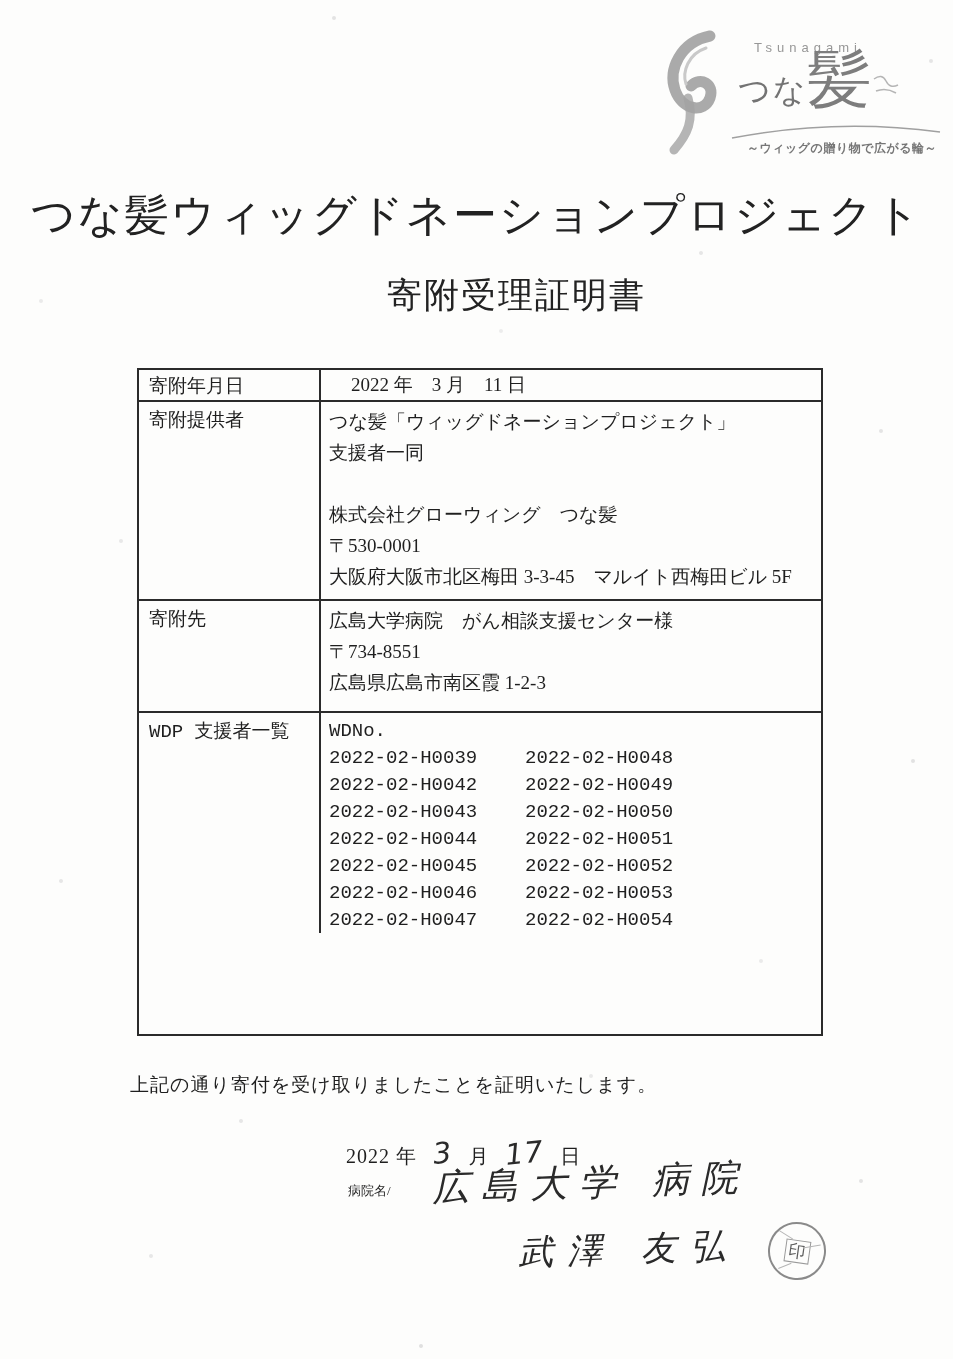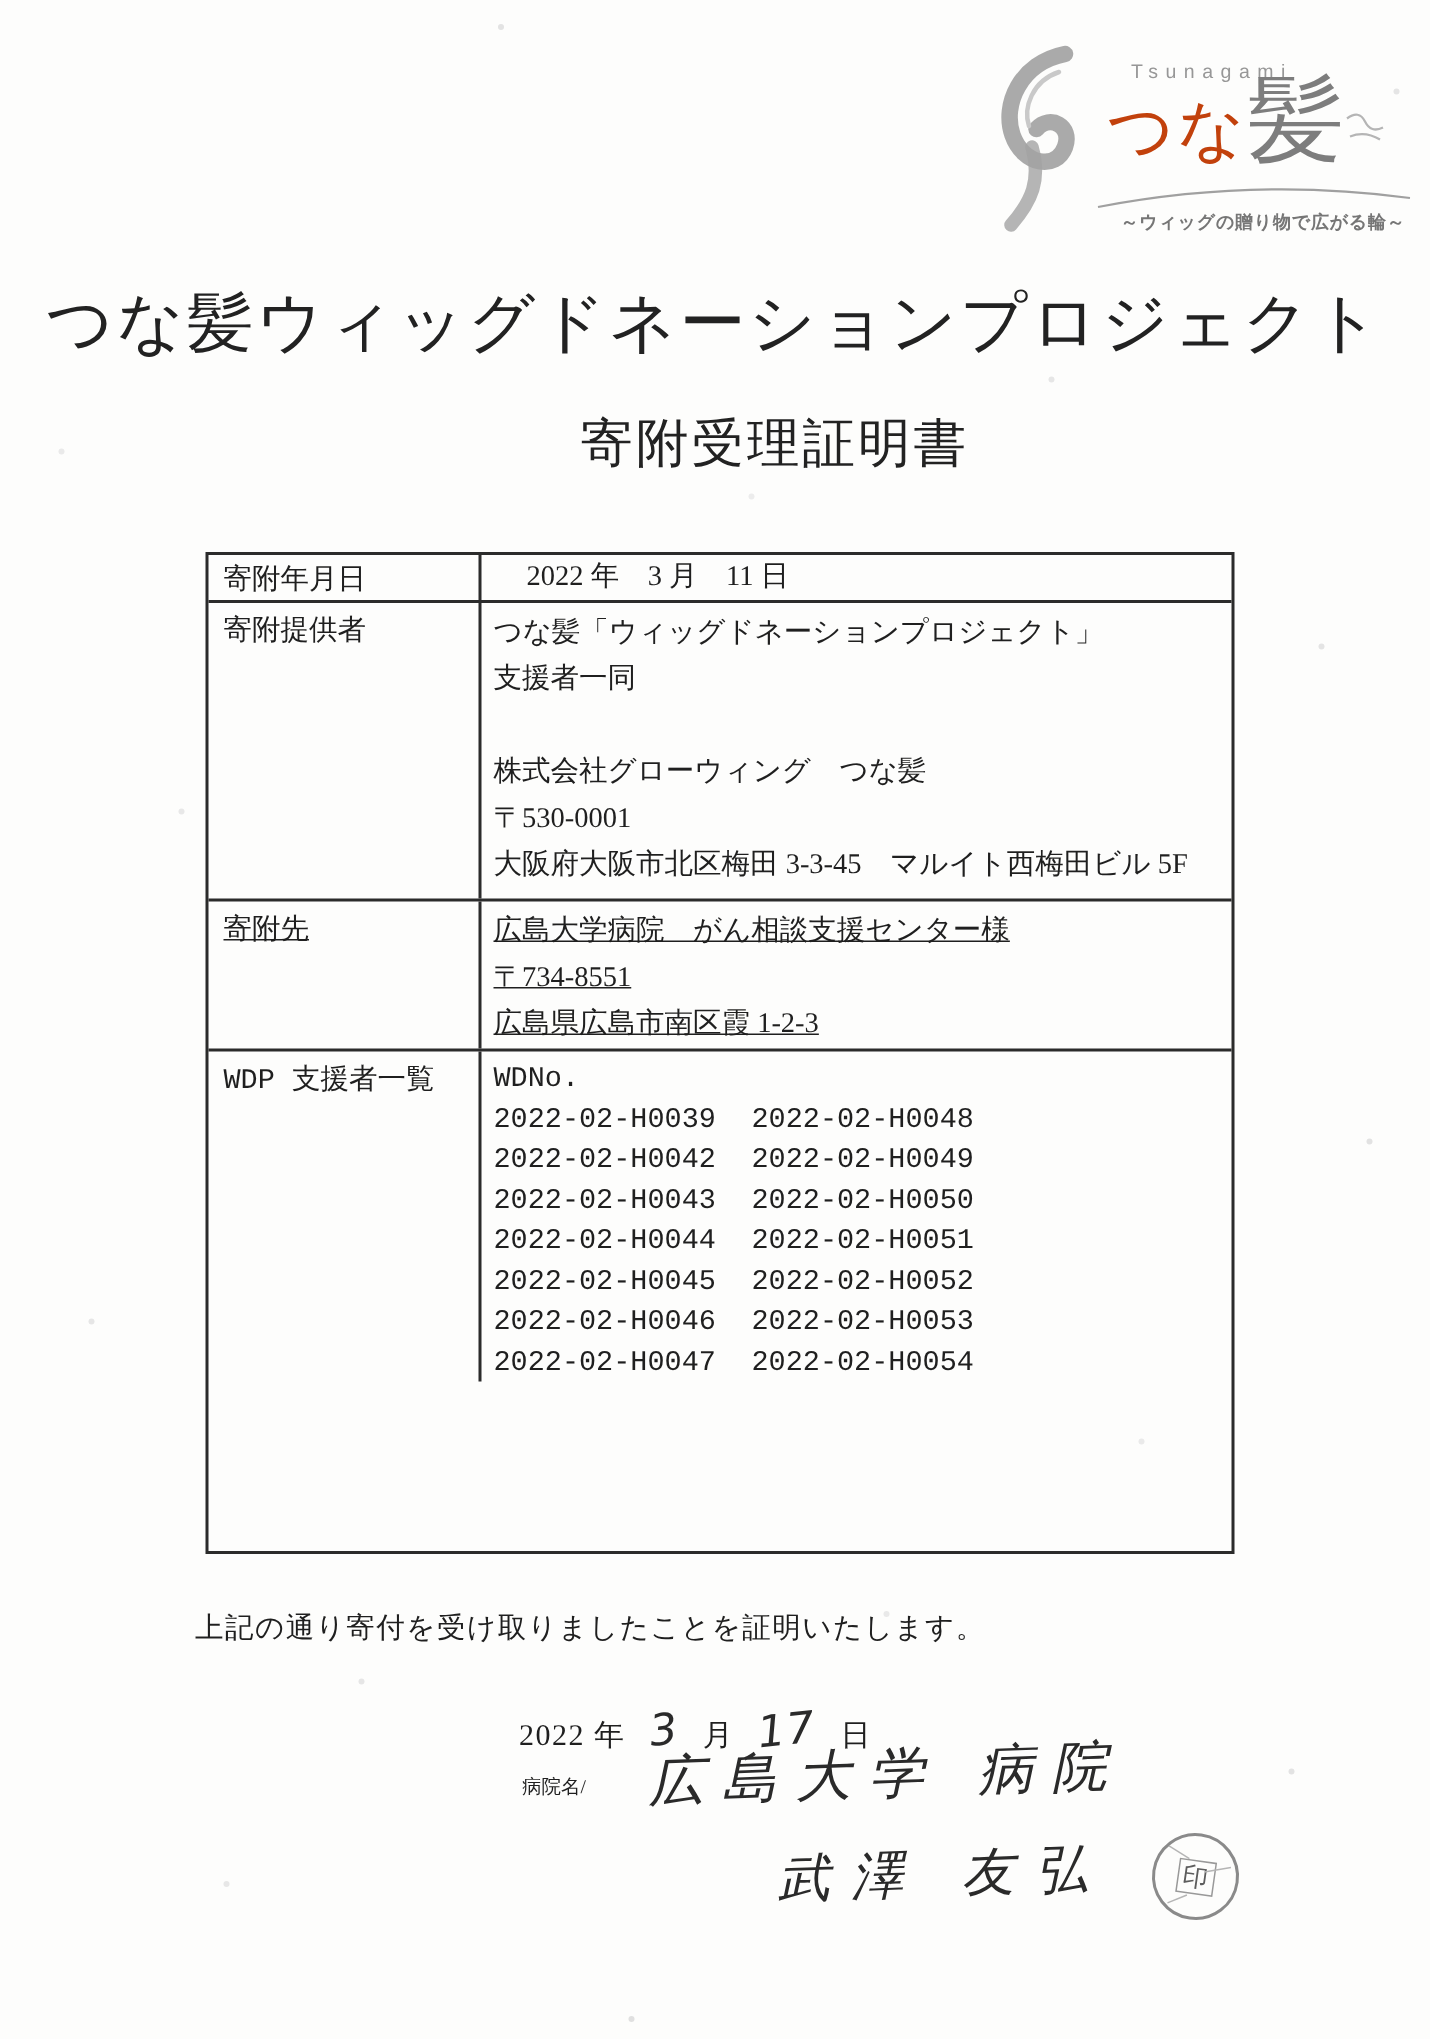--- a/index.html
+++ b/index.html
@@ -19,45 +19,45 @@
       240px 1120px 0 1px #e6e6e6, 860px 1180px 0 1px #e3e3e3, 500px 330px 0 1px #ececec,
       420px 1345px 0 1px #e0e0e0, 40px 300px 0 1px #eaeaea, 930px 60px 0 1px #e5e5e5,
       150px 1255px 0 1px #e7e7e7, 760px 960px 0 1px #eaeaea, 590px 1075px 0 1px #e9e9e9;}
   
   .logo{position:absolute;left:638px;top:20px;width:306px;height:142px;color:#8e8e8e;}
   .logo-swirl{position:absolute;left:20px;top:6px;width:76px;height:132px;}
   .logo-right{position:absolute;left:100px;top:20px;width:206px;}
   .logo-en{font-family:"Liberation Sans","DejaVu Sans",sans-serif;font-size:13px;letter-spacing:5px;
     color:#979797;margin-left:16px;}
   .logo-jp{display:flex;align-items:baseline;margin-top:-4px;}
-  .logo-jp .tsuna{font-size:44px;color:#c2410c;letter-spacing:2px;}
+  .logo-jp .tsuna{font-size:32px;color:#737373;letter-spacing:2px;}
   .logo-jp .kami{font-size:64px;color:#7d7d7d;line-height:0.9;}
   .logo-arc{position:absolute;left:-10px;top:78px;width:216px;height:26px;}
   .logo-tagline{position:absolute;left:-24px;top:100px;width:256px;text-align:center;
     font-family:"Liberation Sans","DejaVu Sans",sans-serif;font-size:12px;font-weight:bold;
     color:#767676;letter-spacing:0.5px;white-space:nowrap;}
   
   .doc-title{position:absolute;left:0;top:186px;width:953px;text-align:center;
     font-size:44px;letter-spacing:2px;color:#222;}
   .doc-subtitle{position:absolute;left:0;top:272px;width:953px;text-align:center;
     font-size:35px;letter-spacing:2px;color:#222;margin-left:40px;}
   
   .cert-table{position:absolute;left:137px;top:368px;width:686px;height:668px;
     border:2px solid #2b2b2b;box-sizing:border-box;background:transparent;}
   .t-row{display:flex;box-sizing:border-box;}
   .t-row + .t-row{border-top:2px solid #2b2b2b;}
   .t-label{width:182px;flex:0 0 182px;border-right:2px solid #2b2b2b;box-sizing:border-box;
     padding:5px 4px 0 10px;font-size:19px;}
   .t-value{flex:1;box-sizing:border-box;padding:0 6px 0 8px;font-size:19px;}
   .r1{height:30px;} .r1 .t-label{padding-top:3px;} .r1 .t-value{line-height:29px;padding-left:30px;}
-  .r2{height:199px;} .r3{height:100px;text-decoration:underline;} .r4{height:117px;} .r5{height:222px;font-family:Liberation Mono, monospace;}
+  .r2{height:199px;} .r3{height:112px;} .r4{height:117px;} .r5{height:222px;font-family:Liberation Mono, monospace;}
   .line{line-height:31px;height:31px;white-space:pre;}
   .r2 .t-value,.r3 .t-value,.r4 .t-value{padding-top:4px;}
   .wd-header{line-height:28px;height:28px;}
-  .wd-grid{display:flex;}
+  .wd-grid{display:flex;gap:24px;}
   .wd-col{width:172px;flex:0 0 172px;}
   .wd-col.right{width:auto;flex:1;}
   .wd-col div{line-height:27px;height:27px;font-size:19px;}
   .r5 .t-value{padding-top:4px;}
   
   .statement{position:absolute;left:130px;top:1072px;font-size:19px;letter-spacing:1px;}
   .date-line{position:absolute;left:346px;top:1136px;font-size:20px;letter-spacing:1px;}
   .hand{font-style:italic;color:#2a2a2a;display:inline-block;
     font-family:"DejaVu Sans","Liberation Sans",sans-serif;}
   .hand-num{font-size:29px;transform:rotate(-6deg);margin:0 10px;font-weight:300;}

